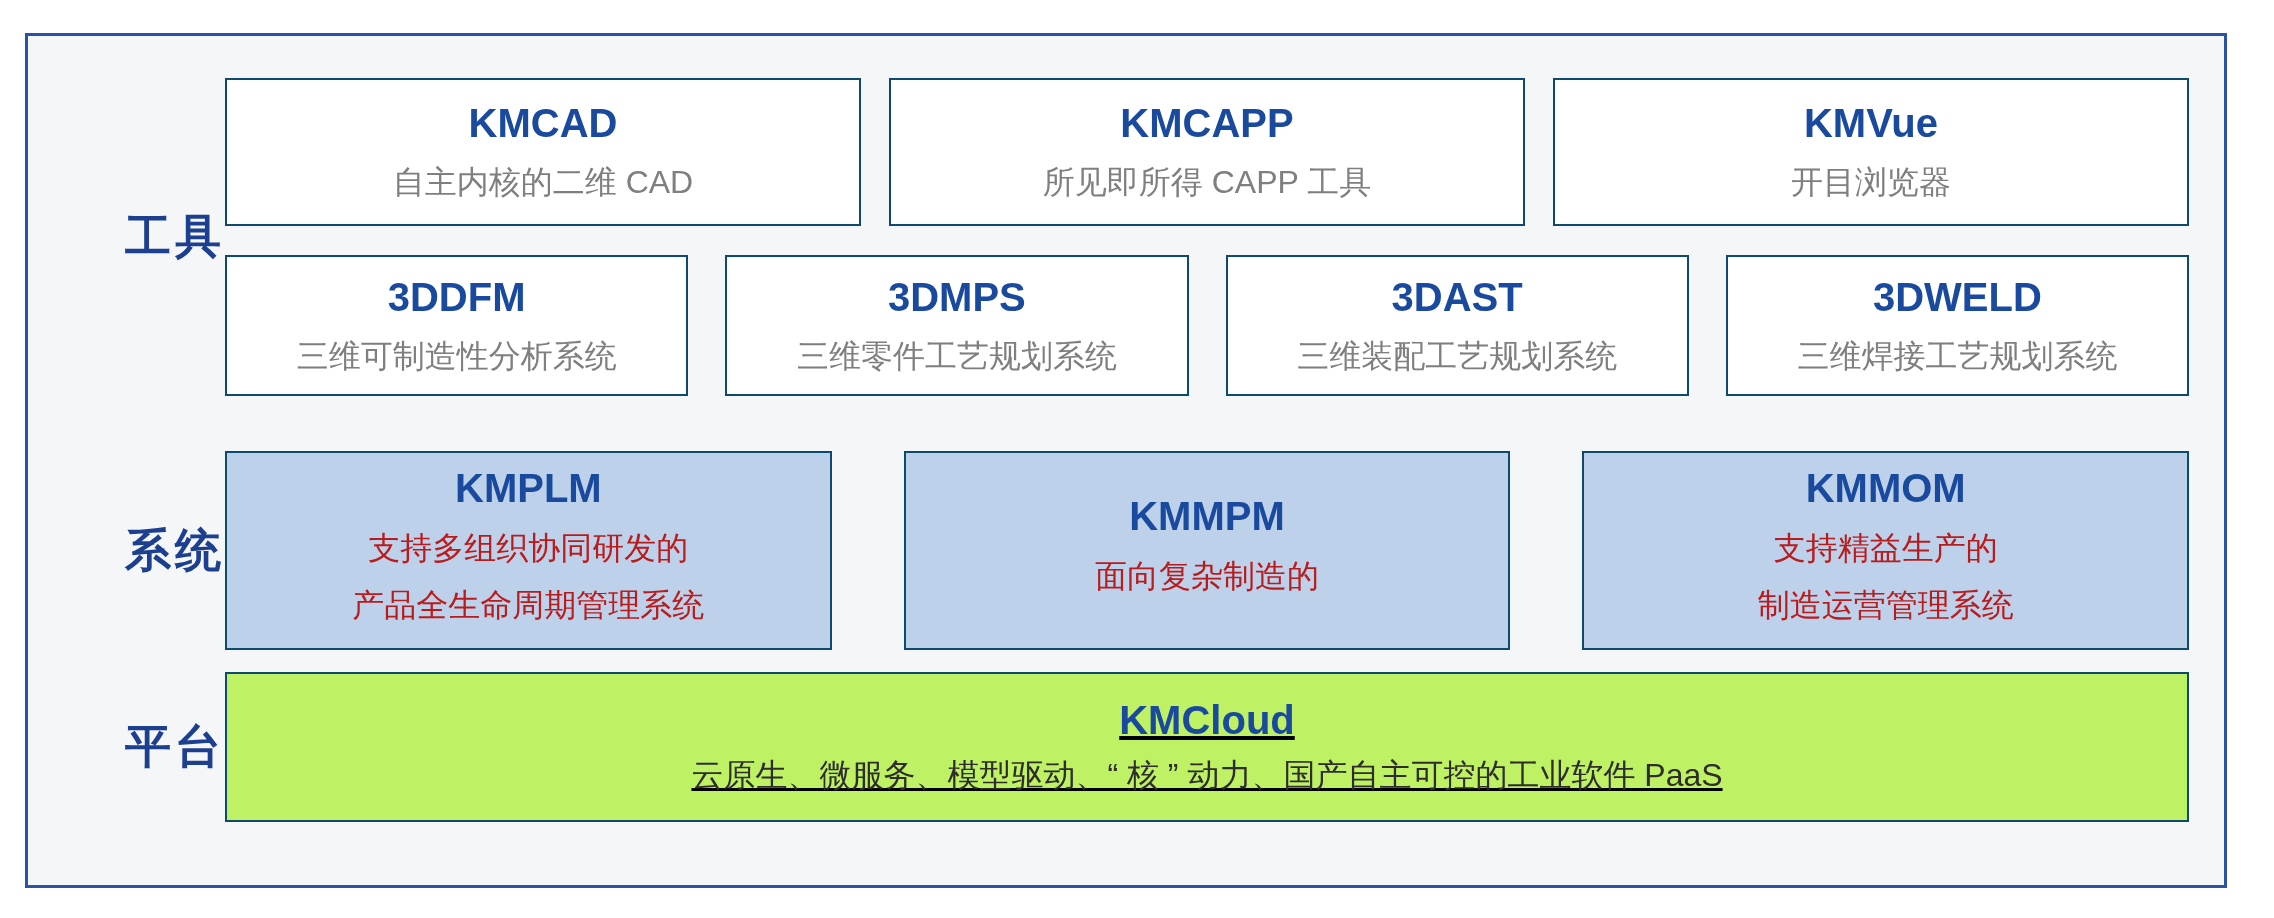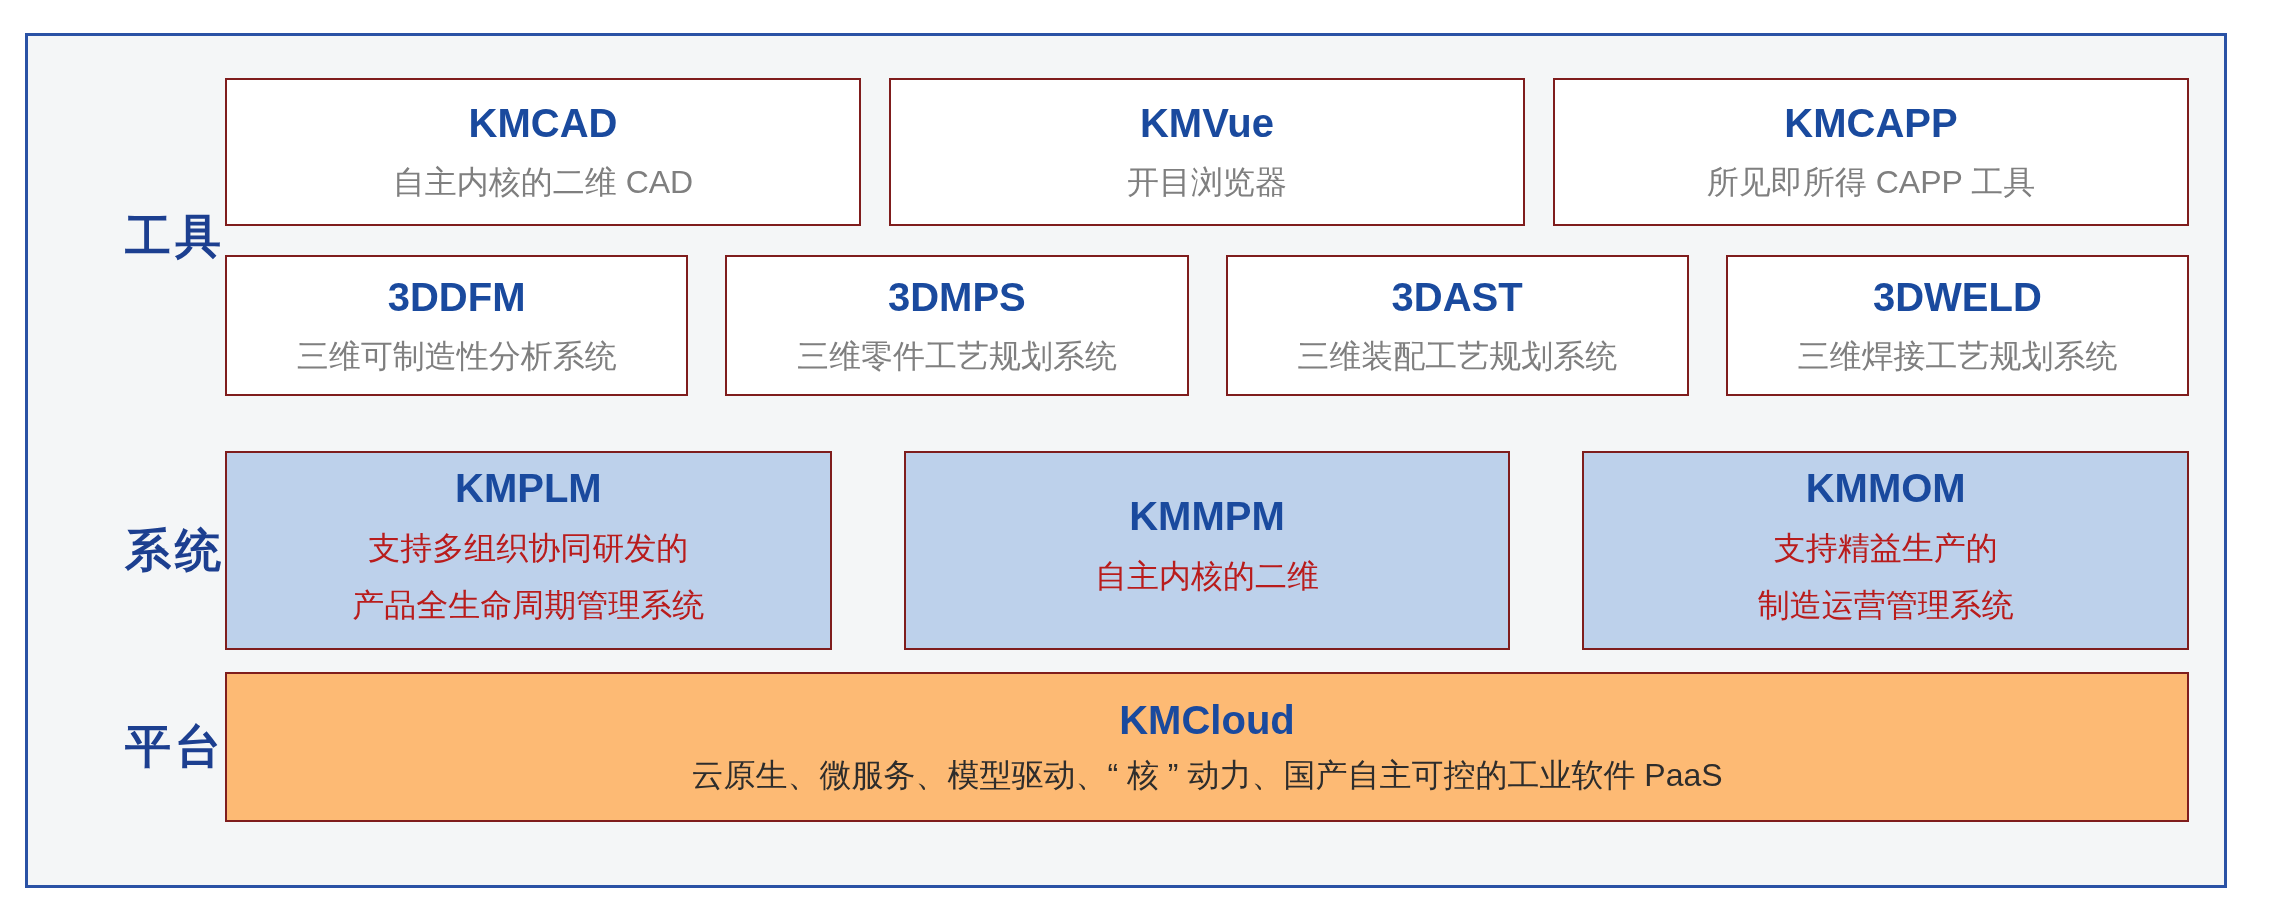--- a/index.html
+++ b/index.html
@@ -44,21 +44,21 @@
   .sec-platform { margin-top: 22px; }
 
   .box-row { display: flex; flex-direction: row; }
   .row-1 { height: 148px; gap: 28px; }
   .row-2 { height: 141px; gap: 37px; margin-top: 29px; }
   .row-sys { height: 199px; gap: 72px; }
   .row-plat { height: 150px; }
 
   .box {
     flex: 1;
-    border: 2px solid #7f1d1d;
+    border: 2px solid #0c4a6e;
     background: #ffffff;
     display: flex;
     flex-direction: column;
     align-items: center;
     justify-content: center;
     text-align: center;
   }
   .box-title {
     font-size: 40px;
     font-weight: bold;
@@ -70,21 +70,21 @@
     color: #7f7f7f;
     line-height: 1.1;
     margin-top: 22px;
   }
   .sys-box { background: #bdd1eb; }
   .sys-box .box-sub {
     color: #b91c1c;
     line-height: 1.78;
     margin-top: 12px;
   }
-  .plat-box { background: #fdba74; }
+  .plat-box { background: #bef264; text-decoration: underline; }
   .plat-box .box-sub {
     color: #2e2d2c;
     margin-top: 18px;
     text-align: right;
   }
 </style>
 </head>
 <body>
 
 <div class="frame">
@@ -93,26 +93,26 @@
     <div class="label-col">
       <div class="layer-label">工具</div>
     </div>
     <div class="content-col">
       <div class="box-row row-1">
         <div class="box">
           <div class="box-title">KMCAD</div>
           <div class="box-sub">自主内核的二维 CAD</div>
         </div>
         <div class="box">
+          <div class="box-title">KMCAPP</div>
+          <div class="box-sub">所见即所得 CAPP 工具</div>
+        </div>
+        <div class="box">
           <div class="box-title">KMVue</div>
           <div class="box-sub">开目浏览器</div>
-        </div>
-        <div class="box">
-          <div class="box-title">KMCAPP</div>
-          <div class="box-sub">所见即所得 CAPP 工具</div>
         </div>
       </div>
       <div class="box-row row-2">
         <div class="box">
           <div class="box-title">3DDFM</div>
           <div class="box-sub">三维可制造性分析系统</div>
         </div>
         <div class="box">
           <div class="box-title">3DMPS</div>
           <div class="box-sub">三维零件工艺规划系统</div>
@@ -134,21 +134,21 @@
       <div class="layer-label">系统</div>
     </div>
     <div class="content-col">
       <div class="box-row row-sys">
         <div class="box sys-box">
           <div class="box-title">KMPLM</div>
           <div class="box-sub"><span>支持多组织协同研发的</span><br><span>产品全生命周期管理系统</span></div>
         </div>
         <div class="box sys-box">
           <div class="box-title">KMMPM</div>
-          <div class="box-sub"><span>自主内核的二维</span><br></div>
+          <div class="box-sub"><span>面向复杂制造的</span><br></div>
         </div>
         <div class="box sys-box">
           <div class="box-title">KMMOM</div>
           <div class="box-sub"><span>支持精益生产的</span><br><span>制造运营管理系统</span></div>
         </div>
       </div>
     </div>
   </div>
 
   <div class="section sec-platform">

